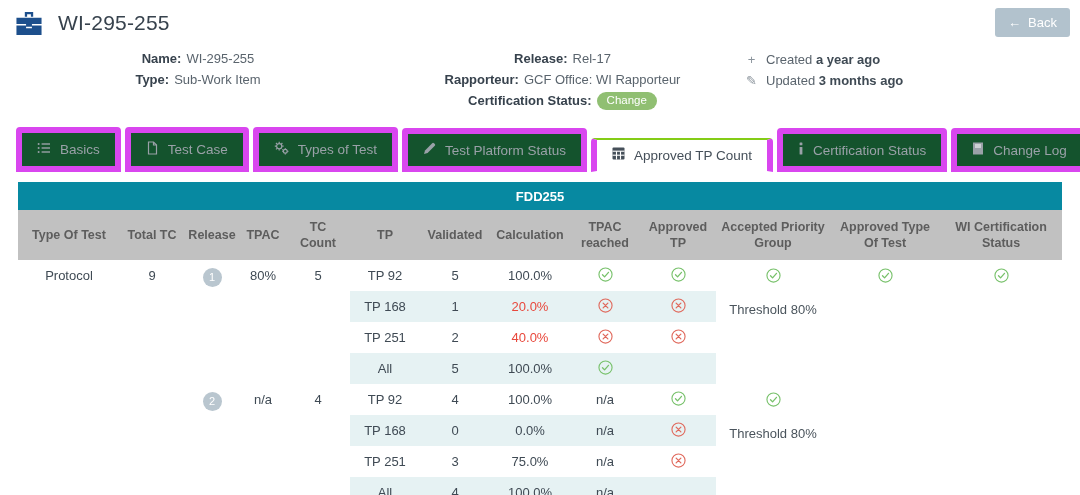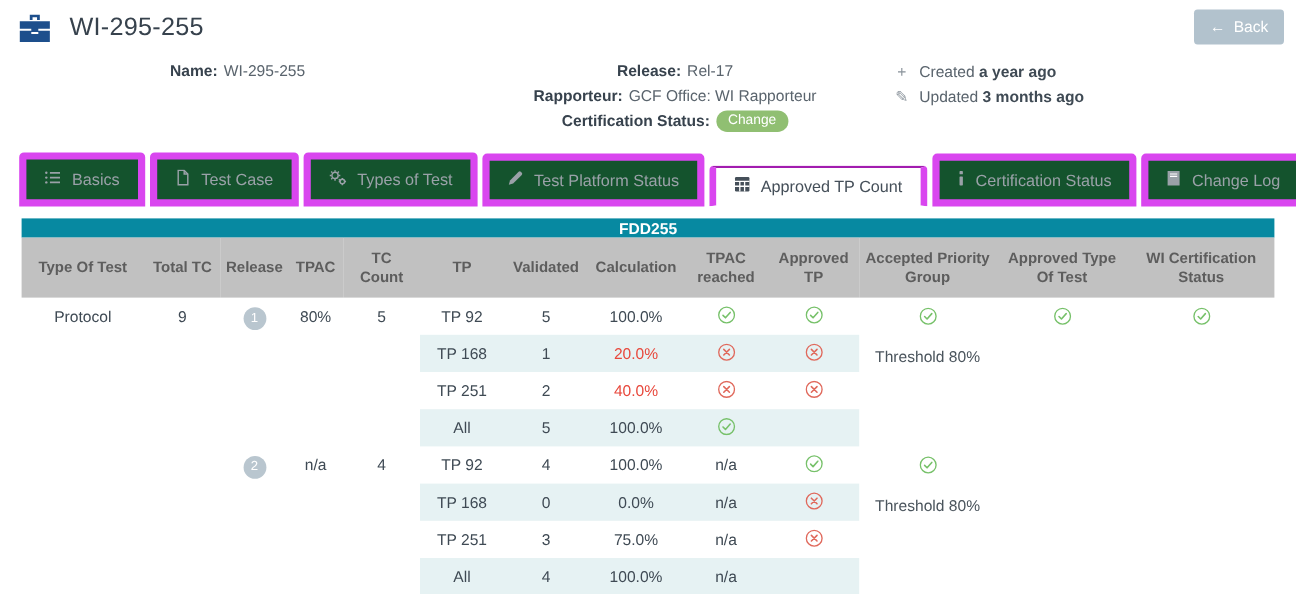--- a/index.html
+++ b/index.html
@@ -34,31 +34,31 @@
   .meta-icon{color:#8a939b;width:13px;text-align:center;font-size:13px;}
   .meta-strong{font-weight:bold;color:#3f4a54;}
   
   .tabs{display:flex;gap:4px;margin:14px 16px 0 16px;align-items:flex-end;}
   .tab{
     display:flex;align-items:center;gap:9px;
     background:#14532d;border:6px solid #d946ef;border-radius:4px 4px 0 0;
     color:#9aa1a8;font-size:13.5px;padding:8px 15px;cursor:pointer;white-space:nowrap;
   }
   .tab.active{
-    background:#ffffff;color:#454f59;border-top:2px solid #a21caf;
+    background:#ffffff;color:#454f59;border-top:2px solid #84cc16;
     border-bottom:1px solid #ffffff;padding-top:7px;
   }
   .tab svg{flex:0 0 auto;}
   
   .tablewrap{margin:10px 18px 0 18px;}
   table{border-collapse:collapse;table-layout:fixed;width:1044px;}
   th,td{padding:0;font-weight:normal;}
   .groupbar th{
     background:#0789a1;color:#ffffff;font-weight:bold;font-size:13px;
-    height:16px;text-align:center;
+    height:28px;text-align:center;
   }
   .colhead th{
     background:#c1c1c1;color:#5d5d5d;font-weight:bold;font-size:12.5px;
     height:50px;text-align:center;vertical-align:middle;line-height:16px;padding:0 4px;
   }
   td{height:31px;text-align:center;vertical-align:middle;font-size:13px;color:#3f4a54;}
   td.vtop{vertical-align:top;padding-top:8px;}
   td.sh{background:#e6f2f3;}
   .red{color:#e8483c;}
   .pbadge{
@@ -83,20 +83,24 @@
   <button class="back-btn">
     <span>←</span>
     <span>Back</span>
   </button>
 
   <div class="info-row">
     <div class="info-col1">
       <div class="info-line">
           <span class="info-label">Name:</span>
           <span class="info-value">WI-295-255</span>
+        </div>
+      <div class="info-line">
+          <span class="info-label">Type:</span>
+          <span class="info-value">Sub-Work Item</span>
         </div>
     </div>
     <div class="info-col2">
       <div class="info-line">
           <span class="info-label">Release:</span>
           <span class="info-value">Rel-17</span>
         </div>
       <div class="info-line">
           <span class="info-label">Rapporteur:</span>
           <span class="info-value">GCF Office: WI Rapporteur</span>

